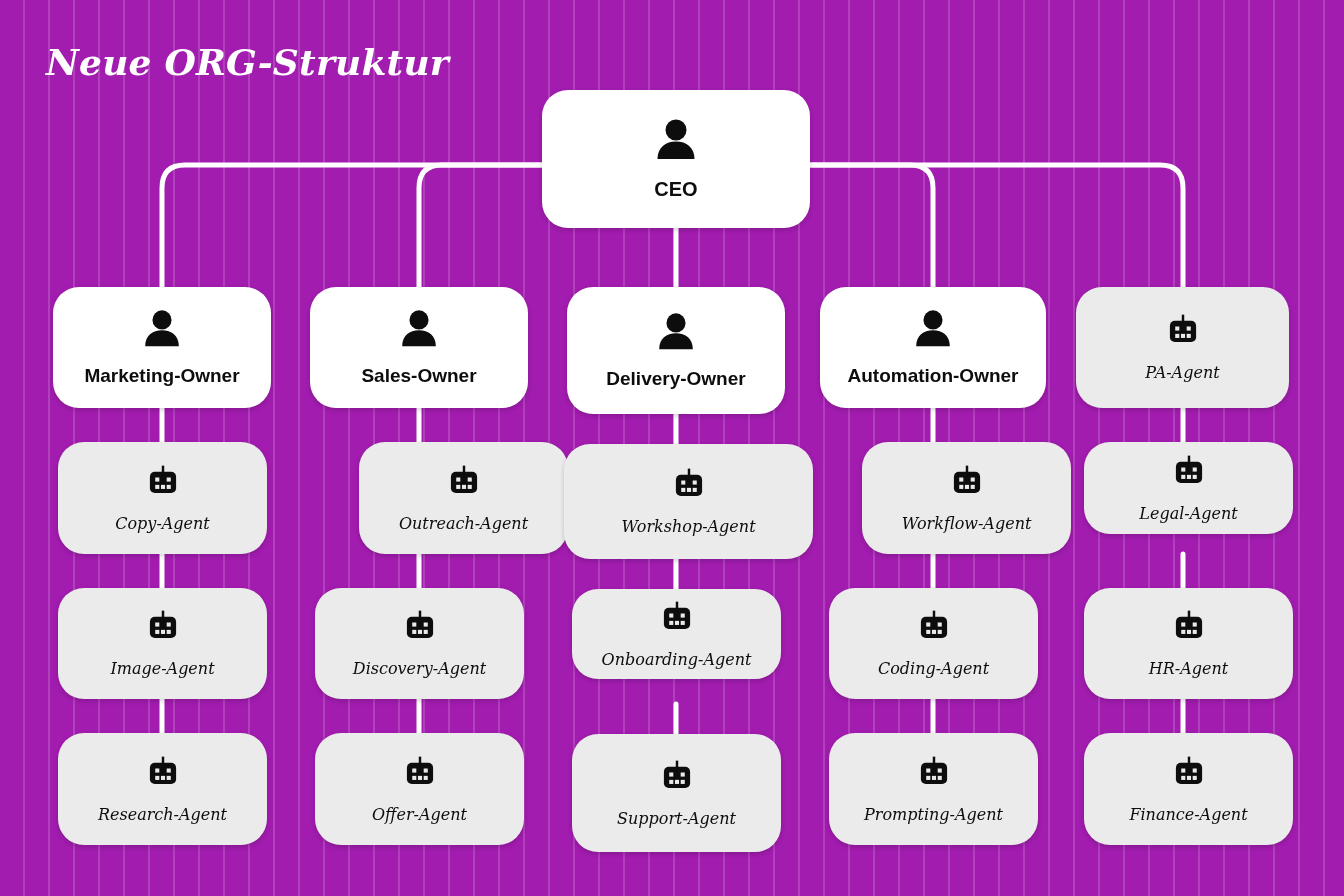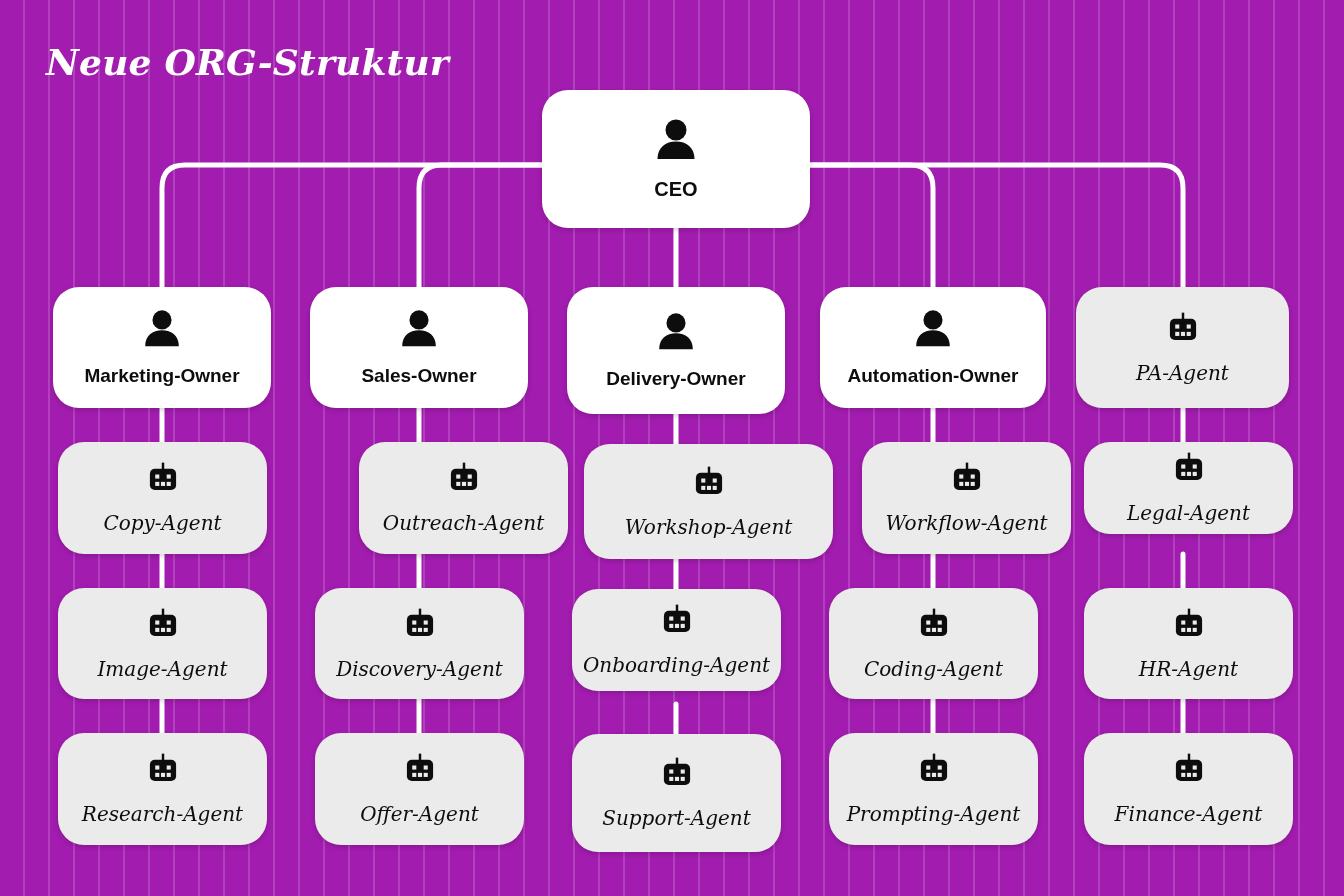--- a/index.html
+++ b/index.html
@@ -87,21 +87,21 @@
   }
   .node.person .label {
     font-family: "Liberation Sans", sans-serif;
     font-weight: bold;
     font-size: 19px;
   }
   .node.agent .label {
     font-family: "DejaVu Serif", "Liberation Serif", serif;
     font-style: italic;
     font-weight: normal;
-    font-size: 20px;
+    font-size: 16px;
   }
   .node.root .label { font-size: 20px; }
 </style>
 </head>
 <body>
 
 <div id="canvas">
 
   <div id="stripes"></div>
 
@@ -262,36 +262,36 @@
   <div class="node person" style="left:567px; top:287px; width:218px; height:127px;">
     <span class="icon">
       <svg width="40" height="40" viewBox="0 0 44 44" xmlns="http://www.w3.org/2000/svg">
         <circle cx="22" cy="12" r="10.5" fill="#0d0d0d"></circle>
         <path d="M3.5 41 C3.5 29.5 11.5 23.5 22 23.5 C32.5 23.5 40.5 29.5 40.5 41 Z" fill="#0d0d0d"></path>
       </svg>
     </span>
     <span class="label">Delivery-Owner</span>
   </div>
 
-  <div class="node agent" style="left:584px; top:444px; width:249px; height:115px;justify-content:center;">
+  <div class="node agent" style="left:564px; top:444px; width:249px; height:115px;justify-content:center;">
     <span class="icon">
       <svg width="36" height="36" viewBox="0 0 44 44" xmlns="http://www.w3.org/2000/svg">
         <rect x="20.5" y="2" width="3" height="8" fill="#0d0d0d"></rect>
         <rect x="6" y="9.5" width="32" height="26" rx="6" fill="#0d0d0d"></rect>
         <rect x="12.5" y="16.5" width="5" height="5" fill="#ebebeb"></rect>
         <rect x="26.5" y="16.5" width="5" height="5" fill="#ebebeb"></rect>
         <rect x="12.5" y="25.5" width="5" height="5" fill="#ebebeb"></rect>
         <rect x="19.5" y="25.5" width="5" height="5" fill="#ebebeb"></rect>
         <rect x="26.5" y="25.5" width="5" height="5" fill="#ebebeb"></rect>
       </svg>
     </span>
     <span class="label">Workshop-Agent</span>
   </div>
 
-  <div class="node agent" style="left:572px; top:589px; width:209px; height:102px;">
+  <div class="node agent" style="left:572px; top:589px; width:209px; height:90px;">
     <span class="icon">
       <svg width="36" height="36" viewBox="0 0 44 44" xmlns="http://www.w3.org/2000/svg">
         <rect x="20.5" y="2" width="3" height="8" fill="#0d0d0d"></rect>
         <rect x="6" y="9.5" width="32" height="26" rx="6" fill="#0d0d0d"></rect>
         <rect x="12.5" y="16.5" width="5" height="5" fill="#ebebeb"></rect>
         <rect x="26.5" y="16.5" width="5" height="5" fill="#ebebeb"></rect>
         <rect x="12.5" y="25.5" width="5" height="5" fill="#ebebeb"></rect>
         <rect x="19.5" y="25.5" width="5" height="5" fill="#ebebeb"></rect>
         <rect x="26.5" y="25.5" width="5" height="5" fill="#ebebeb"></rect>
       </svg>

